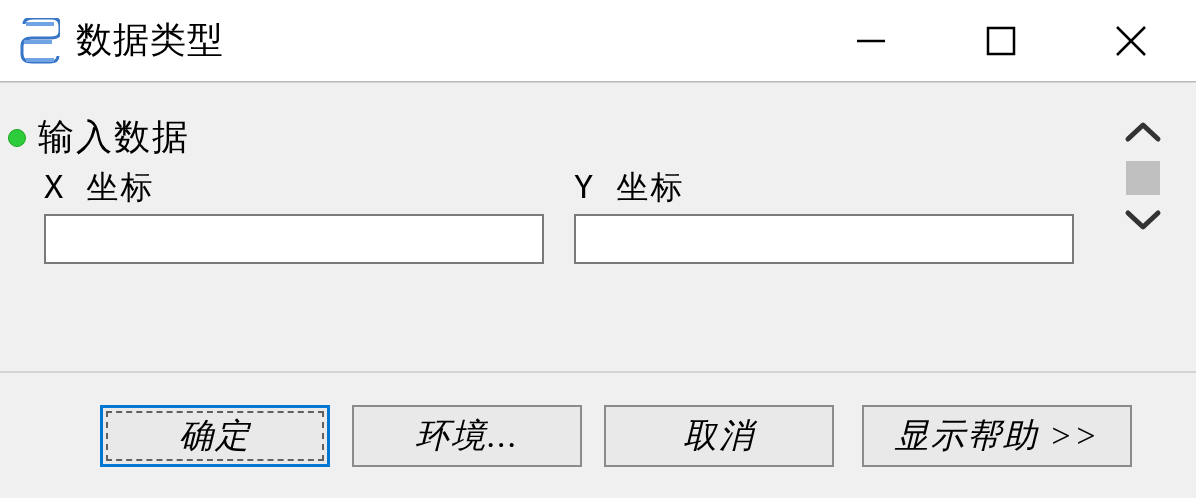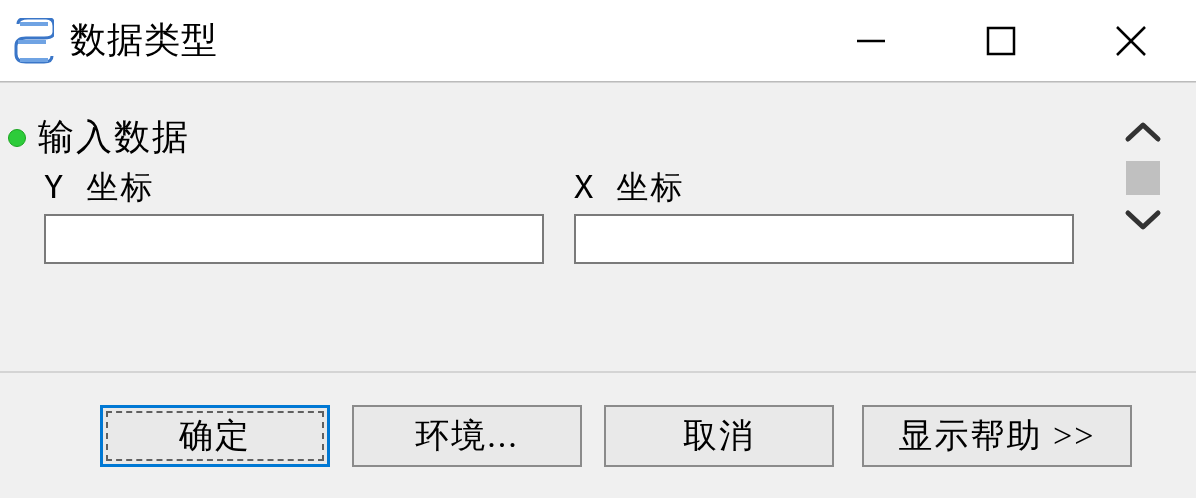--- a/index.html
+++ b/index.html
@@ -11,21 +11,21 @@
       width: 1196px;
       height: 500px;
       background: #fff;
       font-family: "Microsoft YaHei", "SimSun", sans-serif;
       overflow: hidden;
     }
     .titlebar {
       height: 82px;
       display: flex;
       align-items: center;
-      padding-left: 12px;
+      padding-left: 18px;
       background: #fff;
       border-bottom: 1px solid #bbb;
     }
     .app-icon {
       width: 44px;
       height: 48px;
       margin-right: 14px;
       display: flex;
       align-items: center;
       justify-content: center;
@@ -139,20 +139,21 @@
       background: #e9e9e9;
       border: 2px solid #8b8b8b;
       font-size: 34px;
       color: #000;
       cursor: default;
       font-family: "SimSun", serif;
       letter-spacing: 2px;
       display: flex;
       align-items: center;
       justify-content: center;
+      font-style: italic;
     }
     .dlg-btn.focus {
       border: 3px solid #0078d4;
       position: relative;
     }
     .dlg-btn.focus::after {
       content: "";
       position: absolute;
       inset: 3px;
       border: 2px dashed #606060;
@@ -197,25 +198,25 @@
 </div>
 
 <div class="content-area">
   <div class="main-content">
     <div class="section-row">
       <div class="bullet"></div>
       <div class="section-label">输入数据</div>
     </div>
     <div class="fields-row">
       <div class="field-group">
-        <div class="field-label">Y 坐标</div>
+        <div class="field-label">X 坐标</div>
         <input class="field-input" type="text" value="" style="">
       </div>
       <div class="field-group">
-        <div class="field-label">X 坐标</div>
+        <div class="field-label">Y 坐标</div>
         <input class="field-input" type="text" value="" style="">
       </div>
     </div>
   </div>
   <div class="scroll-col">
     <div class="scroll-arrow">
       <svg width="38" height="26" viewBox="0 0 38 26">
           <polyline points="4,20 19,6 34,20" fill="none" stroke="#333" stroke-width="5" stroke-linecap="round" stroke-linejoin="round"></polyline>
         </svg>
     </div>

